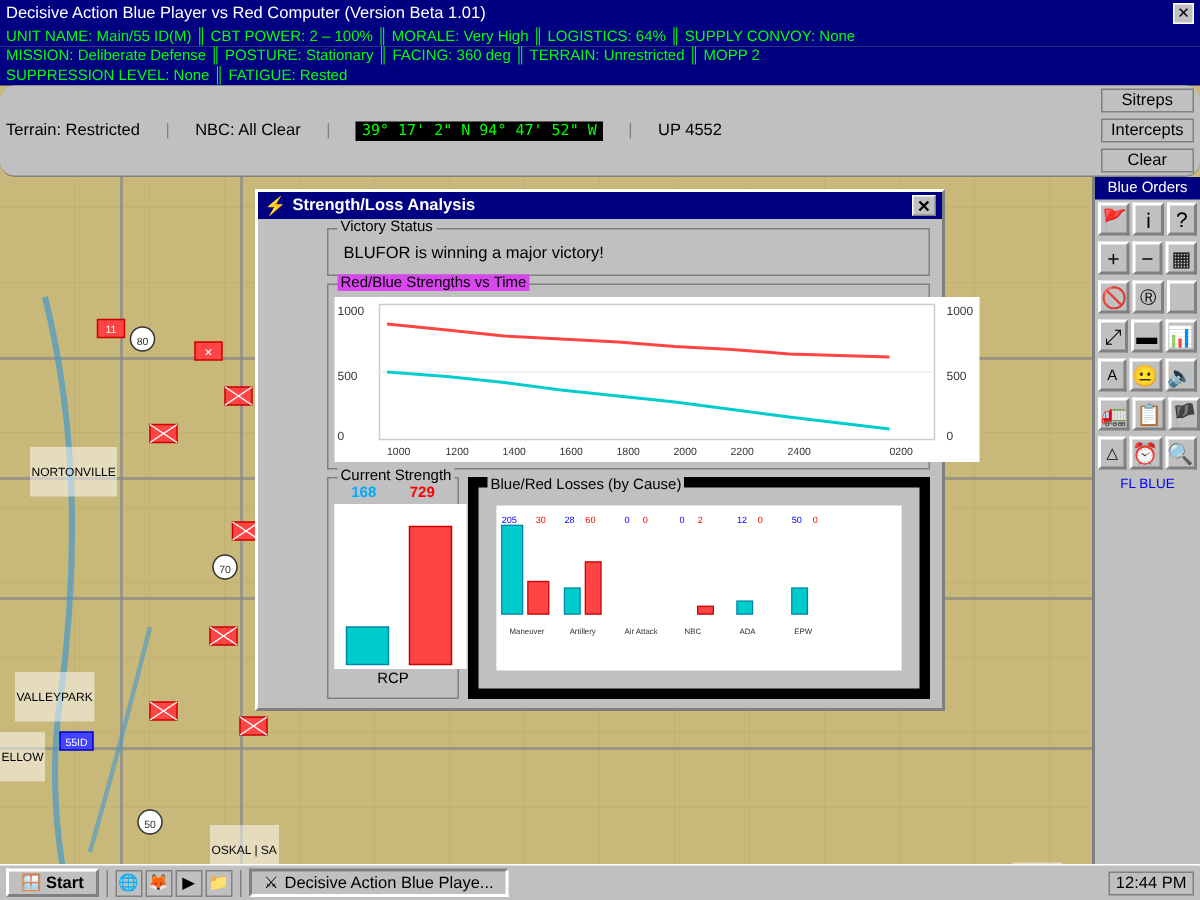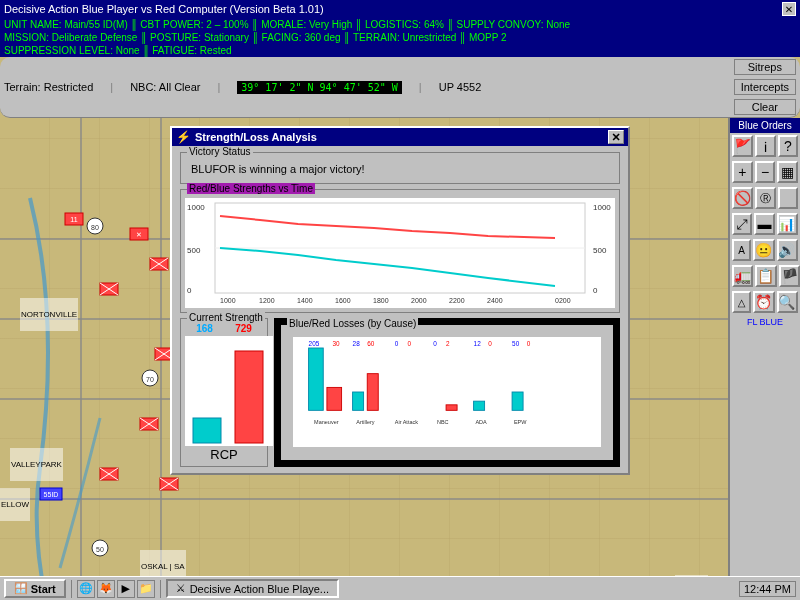--- a/index.html
+++ b/index.html
@@ -165,20 +165,21 @@
       background: #c0c0c0;
       border: 1px solid;
       border-color: #ffffff #808080 #808080 #ffffff;
       width: 16px; height: 14px;
       display: flex; align-items: center; justify-content: center;
       cursor: pointer; font-size: 11px; color: black;
       font-weight: bold;
     }
     #sl-body {
       padding: 6px 8px;
+      margin-left: 38px;
     }
 
     .victory-status-inner {
       display: flex;
       align-items: center;
       padding: 4px 2px;
     }
     .victory-msg {
       flex: 1;
       font-size: 11px;
@@ -418,21 +419,21 @@
       <div id="sl-body">
 
         <div style="border:1px solid #808080; margin-bottom:5px; position:relative; padding:6px 8px 4px 8px;">
           <span style="position:absolute;top:-7px;left:6px;background:#c0c0c0;font-size:10px;padding:0 2px;">Victory Status</span>
           <div class="victory-status-inner">
             <div class="victory-msg">BLUFOR is winning a major victory!</div>
           </div>
         </div>
 
         <div style="border:1px solid #808080; margin-bottom:5px; position:relative; padding:8px 4px 4px 4px;">
-          <span style="position:absolute;top:-7px;left:6px;background:#a21caf;font-size:10px;padding:0 2px;">Red/Blue Strengths vs Time</span>
+          <span style="position:absolute;top:-7px;left:6px;background:#d946ef;font-size:10px;padding:0 2px;">Red/Blue Strengths vs Time</span>
           <svg id="chart-svg" viewBox="0 0 430 110">
 
             <rect x="30" y="5" width="370" height="90" fill="white" stroke="#ccc"></rect>
 
             <text x="2" y="95" font-size="8" fill="#333">0</text>
             <text x="2" y="55" font-size="8" fill="#333">500</text>
             <text x="2" y="12" font-size="8" fill="#333">1000</text>
 
             <text x="408" y="95" font-size="8" fill="#333">0</text>
             <text x="408" y="55" font-size="8" fill="#333">500</text>
@@ -464,21 +465,21 @@
               <span class="strength-blue">168</span>
               <span class="strength-red">729</span>
             </div>
             <svg id="strength-chart" viewBox="0 0 88 110">
               <rect x="0" y="0" width="88" height="110" fill="white"></rect>
 
               <rect x="8" y="82" width="28" height="25" fill="#00cccc" stroke="#0088aa"></rect>
 
               <rect x="50" y="15" width="28" height="92" fill="#ff4444" stroke="#cc0000"></rect>
             </svg>
-            <div style="display:flex; justify-content:space-around; font-size:13px; margin-top:1px;">
+            <div style="display:flex; justify-content:space-around; font-size:10px; margin-top:1px;">
               <span>RCP</span>
             </div>
           </div>
 
           <div id="losses-box">
             <span class="box-label">Blue/Red Losses (by Cause)</span>
             <svg id="losses-chart" viewBox="0 0 310 120">
               <rect x="0" y="0" width="310" height="120" fill="white"></rect>
 
               <text x="4" y="10" font-size="7" fill="#0000ff">205</text>

